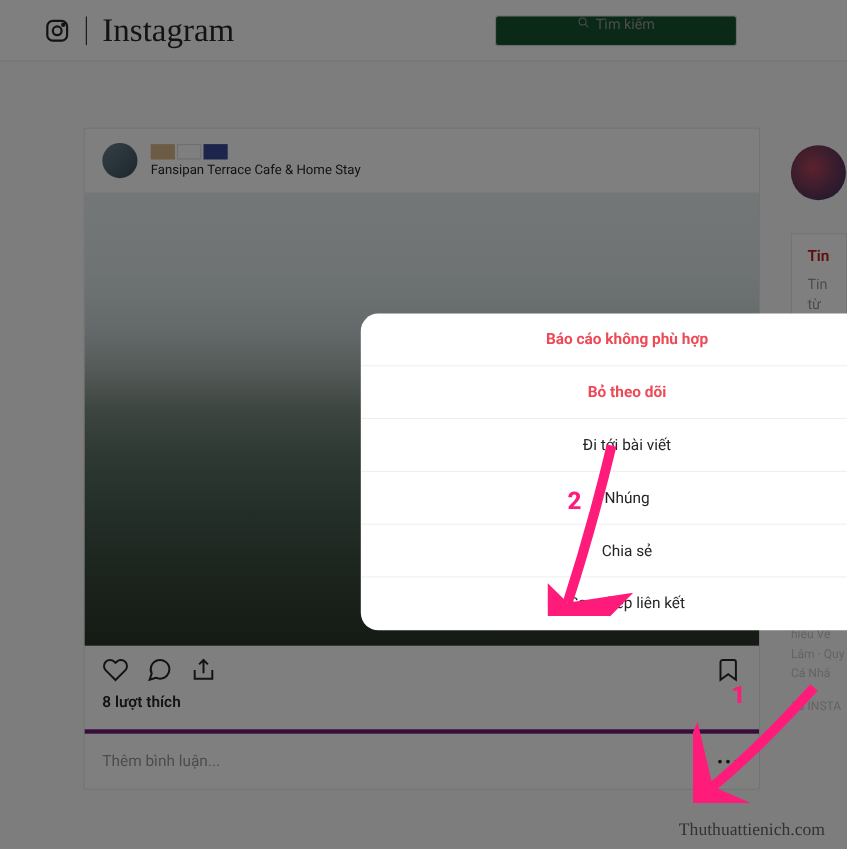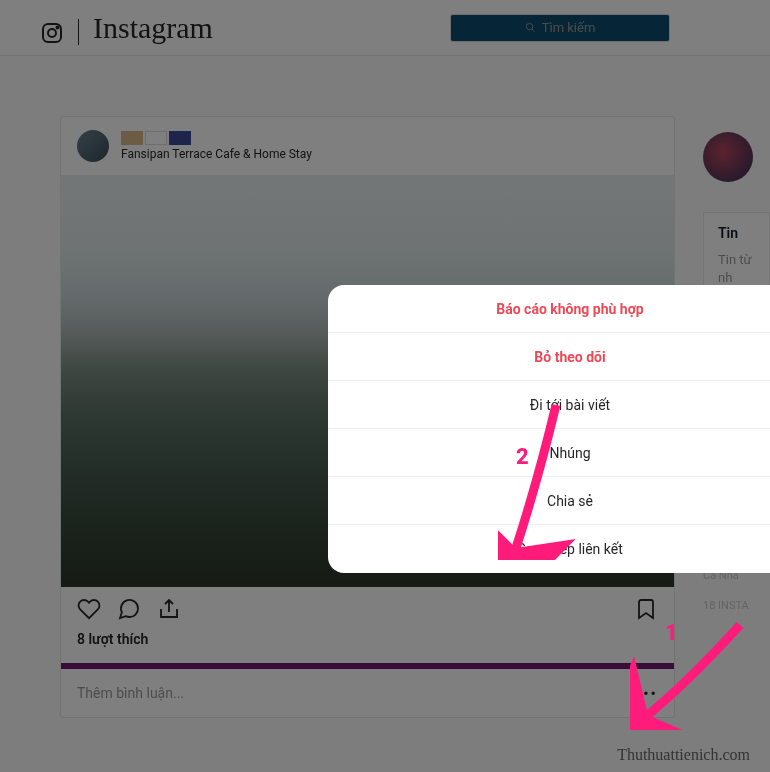--- a/index.html
+++ b/index.html
@@ -12,47 +12,48 @@
     position: relative;
   }
   .topbar {
     height: 56px;
     background: #fff;
     border-bottom: 1px solid #e6e6e6;
     display: flex;
     align-items: center;
     padding: 0 40px;
   }
-  .logo-group { display: flex; align-items: flex-end; gap: 14px; }
+  .logo-group { display: flex; align-items: center; gap: 14px; }
   .ig-glyph { width: 24px; height: 24px; }
   .divider-v { width: 1px; height: 26px; background: #262626; }
   .ig-wordmark {
     font-family: "Brush Script MT", cursive;
     font-size: 30px;
     color: #262626;
     font-weight: 500;
   }
   .search-wrap { margin-left: auto; margin-right: 60px; }
   .search-box {
     width: 220px;
     height: 28px;
-    background: #0c4a6e;
+    background: #14532d;
     border: 1px solid #dbdbdb;
     border-radius: 3px;
     display: flex;
-    align-items: center;
+    align-items: flex-start;
     justify-content: center;
     gap: 6px;
     color: #999;
     font-size: 13px;
   }
   .main {
     display: flex;
     padding: 60px 0 0 60px;
     gap: 28px;
+    margin-left: 16px;
   }
   .post-card {
     width: 615px;
     background: #fff;
     border: 1px solid #e6e6e6;
     border-radius: 3px;
   }
   .post-header {
     height: 58px;
     display: flex;
@@ -84,34 +85,34 @@
     height: 44px;
     display: flex;
     align-items: center;
     padding: 0 16px;
     gap: 16px;
   }
   .icon-btn { width: 24px; height: 24px; color: #262626; }
   .likes { padding: 0 16px; font-size: 14px; font-weight: 600; color: #262626; }
   .timestamp { padding: 6px 16px 0; font-size: 10px; color: #999; letter-spacing: 0.3px; }
   .comment-row {
-    border-top: 6px solid #701a75;
+    border-top: 4px solid #701a75;
     margin-top: 16px;
     height: 54px;
     display: flex;
     align-items: center;
     padding: 0 16px;
     justify-content: space-between;
   }
   .comment-placeholder { color: #999; font-size: 14px; }
   .more-dots { color: #262626; font-size: 16px; letter-spacing: 2px; cursor: pointer; }
   .sidebar { flex: 1; padding-top: 16px; overflow: hidden; }
   .side-avatar { width: 50px; height: 50px; border-radius: 50%; background: radial-gradient(circle at 40% 40%, #b8455a, #2a2f5a); margin-bottom: 30px; }
   .stories-card { background: #fff; border: 1px solid #e6e6e6; padding: 12px 14px; margin-bottom: 12px; }
-  .stories-title { font-size: 14px; font-weight: 600; color: #0f172a; margin-bottom: 10px; }
+  .stories-title { font-size: 14px; font-weight: 600; color: #b91c1c; margin-bottom: 10px; }
   .stories-body { font-size: 13px; color: #999; line-height: 1.4; }
   .suggest-title { font-size: 13px; font-weight: 600; color: #999; padding: 10px 0 8px; }
   .suggest-row { display: flex; align-items: center; padding: 6px 0; }
   .sm-av { width: 32px; height: 32px; border-radius: 50%; }
   .footer-links { font-size: 11px; color: #c7c7c7; line-height: 1.6; margin-top: 18px; }
   .copyright { font-size: 11px; color: #c7c7c7; margin-top: 14px; }
 
   .overlay {
     position: absolute;
     inset: 0;

